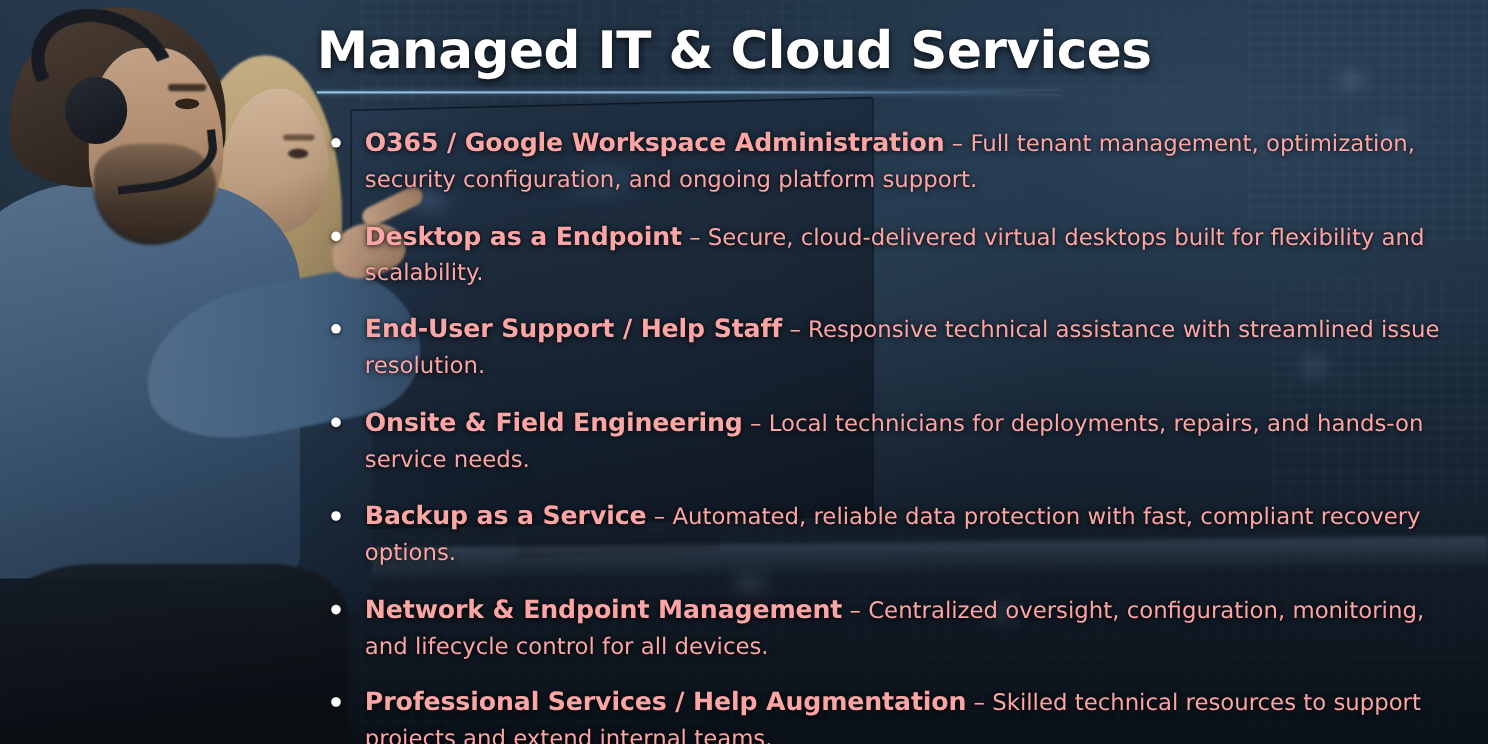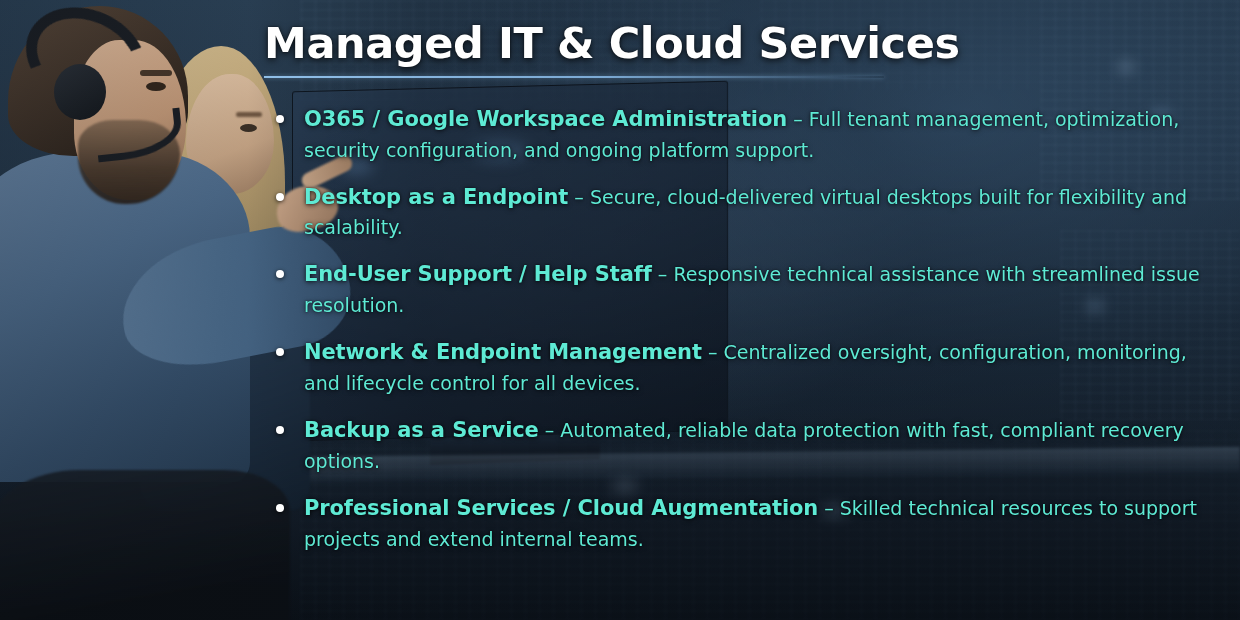--- a/index.html
+++ b/index.html
@@ -219,21 +219,21 @@
   .bullets {
     margin-top:26px;
     list-style:none;
     width:950px;
   }
 
   .bullet {
     position:relative;
     padding-left:40px;
     margin-bottom:17px;
-    color:#5eead4;
+    color:#fca5a5;
     font-size:19px;
     line-height:1.52;
     text-shadow:0 1px 5px rgba(0,0,0,.75), 0 0 2px rgba(0,0,0,.55);
   }
   .bullet:last-child { margin-bottom:0; }
 
   .bullet .dot {
     position:absolute;
     left:12px; top:11px;
     width:8px; height:8px;
@@ -317,34 +317,39 @@
         <span class="lead">Desktop as a Endpoint</span><span class="dash"> – </span>
         <span class="desc">Secure, cloud-delivered virtual desktops built for flexibility and scalability.</span>
       </li>
 
       <li class="bullet">
         <span class="dot"></span>
         <span class="lead">End-User Support / Help Staff</span><span class="dash"> – </span>
         <span class="desc">Responsive technical assistance with streamlined issue resolution.</span>
       </li>
 
+      <li class="bullet">
+        <span class="dot"></span>
+        <span class="lead">Onsite &amp; Field Engineering</span><span class="dash"> – </span>
+        <span class="desc">Local technicians for deployments, repairs, and hands-on service needs.</span>
+      </li>
+
+      <li class="bullet">
+        <span class="dot"></span>
+        <span class="lead">Backup as a Service</span><span class="dash"> – </span>
+        <span class="desc">Automated, reliable data protection with fast, compliant recovery options.</span>
+      </li>
 
       <li class="bullet">
         <span class="dot"></span>
         <span class="lead">Network &amp; Endpoint Management</span><span class="dash"> – </span>
         <span class="desc">Centralized oversight, configuration, monitoring, and lifecycle control for all devices.</span>
       </li>
 
       <li class="bullet">
         <span class="dot"></span>
-        <span class="lead">Backup as a Service</span><span class="dash"> – </span>
-        <span class="desc">Automated, reliable data protection with fast, compliant recovery options.</span>
-      </li>
-
-      <li class="bullet">
-        <span class="dot"></span>
-        <span class="lead">Professional Services / Cloud Augmentation</span><span class="dash"> – </span>
+        <span class="lead">Professional Services / Help Augmentation</span><span class="dash"> – </span>
         <span class="desc">Skilled technical resources to support projects and extend internal teams.</span>
       </li>
 
     </ul>
   </div>
 </div>
 
 </body></html>

